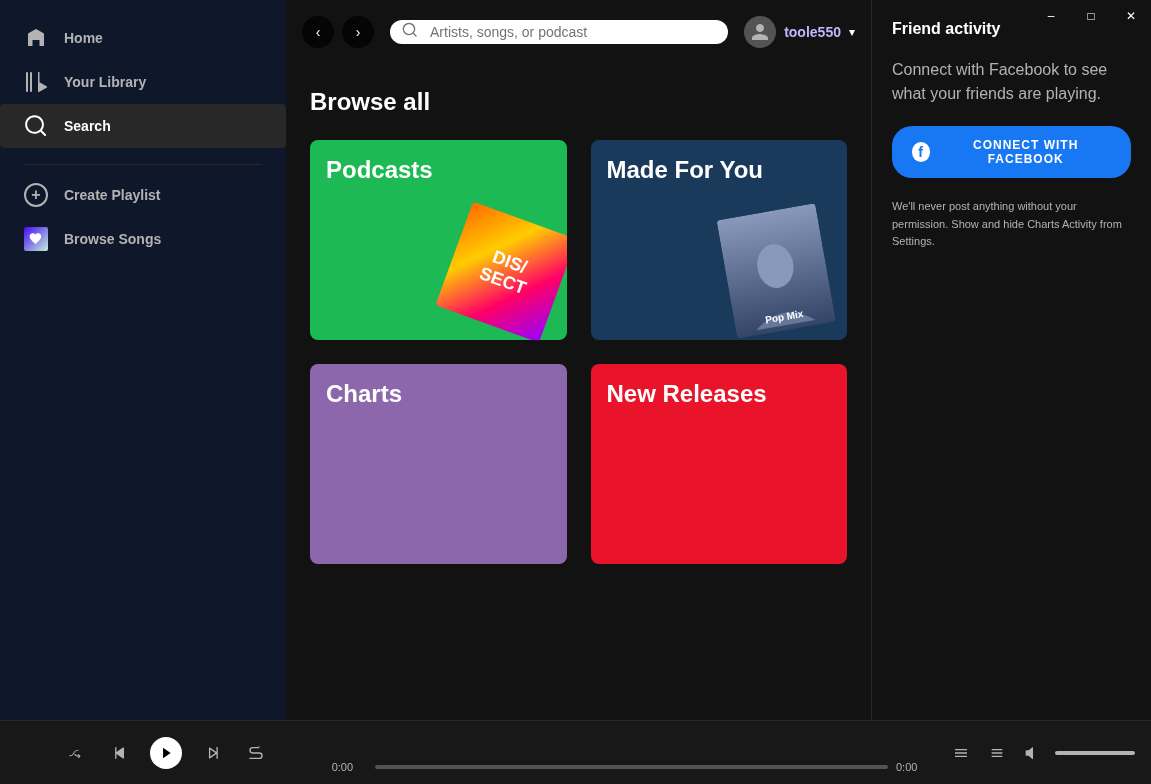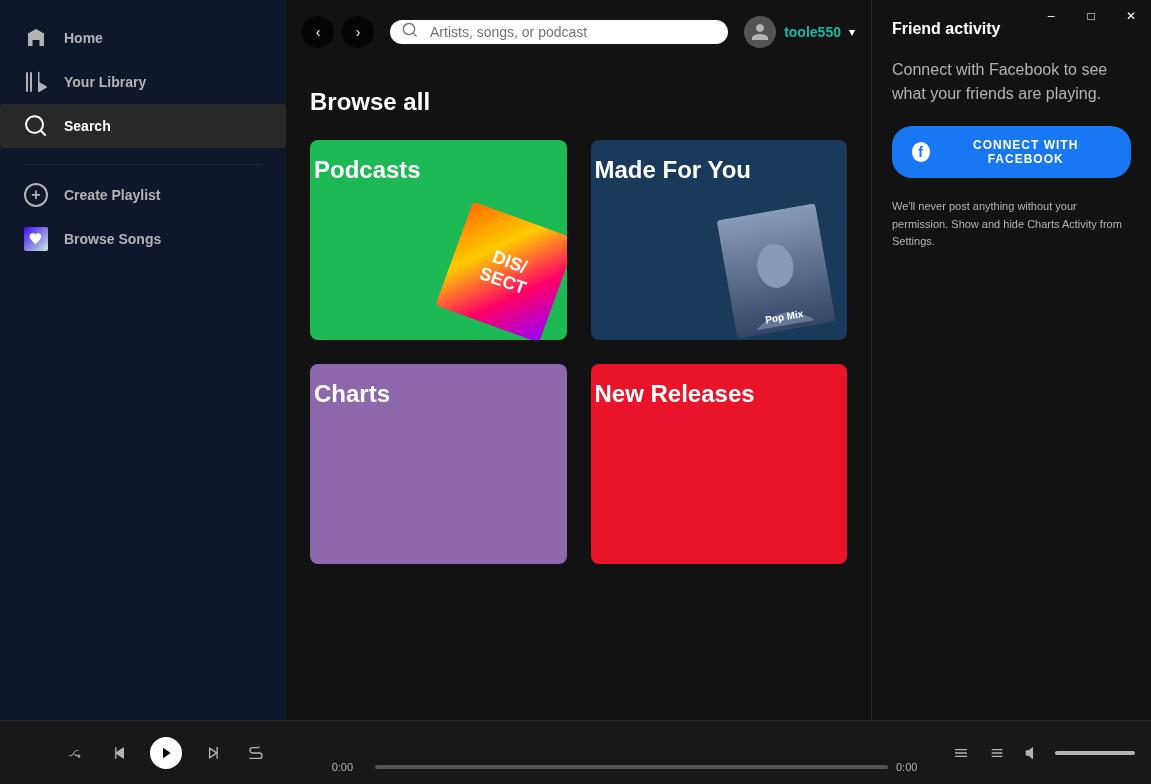--- a/index.html
+++ b/index.html
@@ -189,21 +189,21 @@
       background: #535353;
       display: flex;
       align-items: center;
       justify-content: center;
       font-size: 14px;
       color: #b3b3b3;
     }
     .username {
       font-size: 14px;
       font-weight: 700;
-      color: #14b8a6;
+      color: #c4b5fd;
     }
     .chevron-down {
       font-size: 12px;
       color: #fff;
     }
 
     
     .browse-content {
       flex: 1;
       overflow-y: auto;
@@ -226,21 +226,21 @@
     .category-card {
       border-radius: 8px;
       height: 200px;
       position: relative;
       overflow: hidden;
       cursor: pointer;
     }
     .category-label {
       position: absolute;
       top: 16px;
-      left: 4px;
+      left: 16px;
       font-size: 24px;
       font-weight: 700;
       color: #fff;
       z-index: 2;
     }
     .card-podcasts { background: #1db954; }
     .card-made-for-you { background: #1a3a5c; }
     .card-charts { background: #8c67ac; }
     .card-new-releases { background: #e91429; }
 

